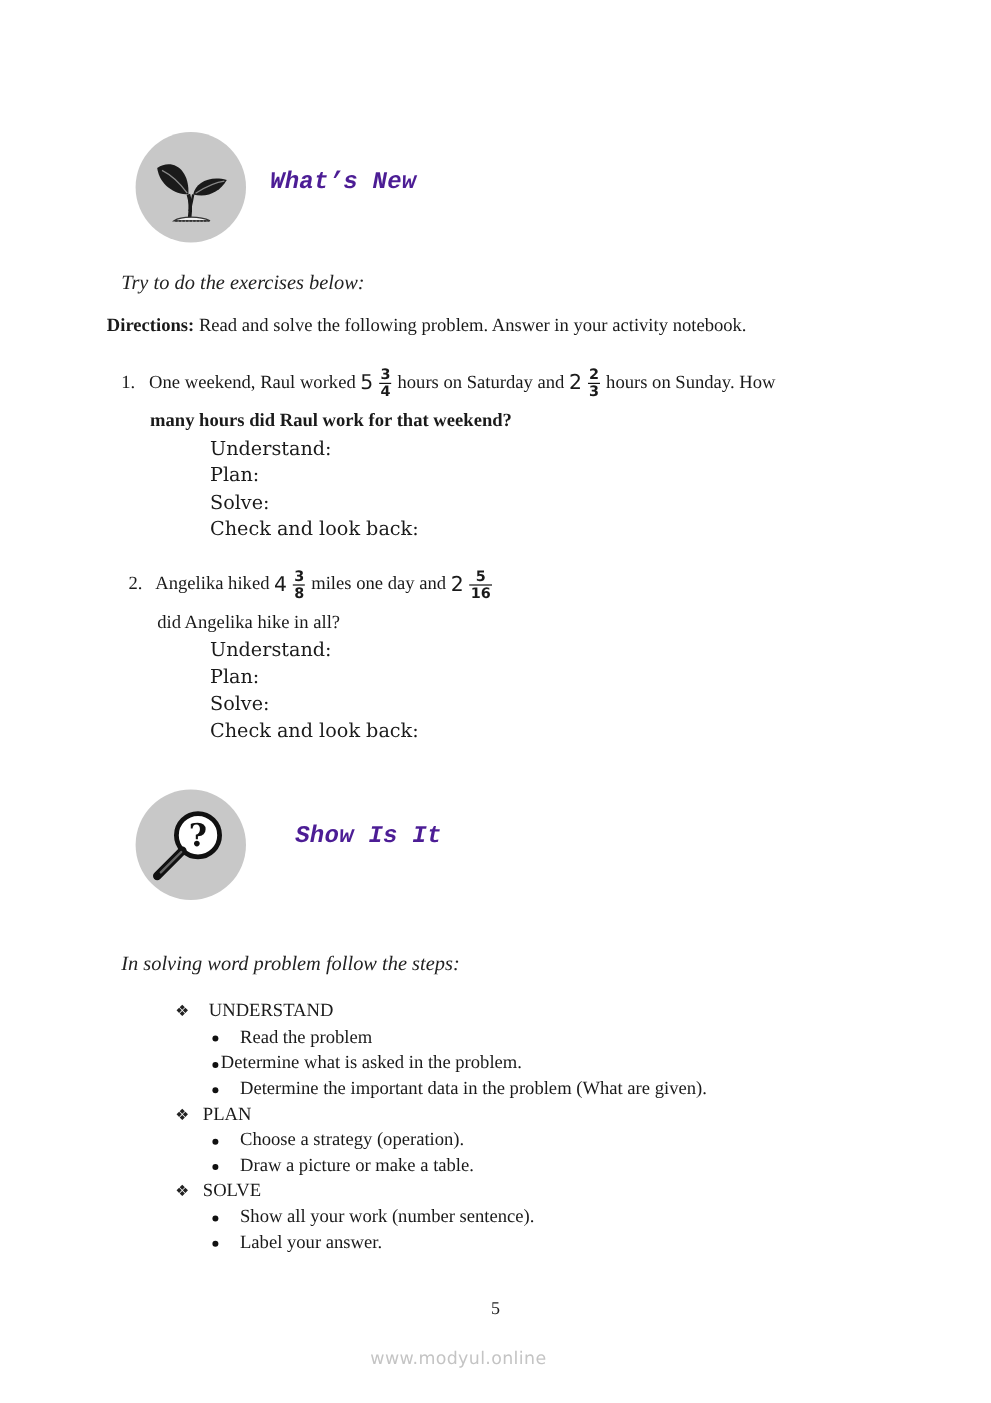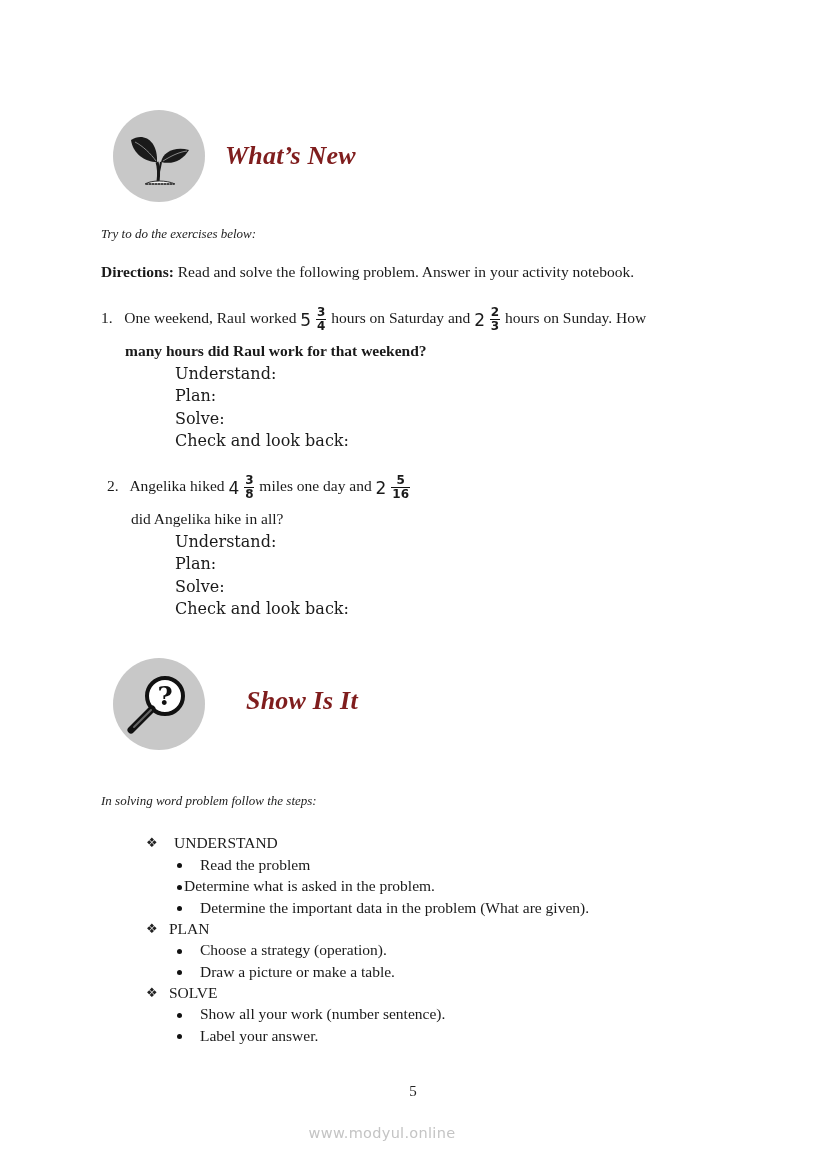--- a/index.html
+++ b/index.html
@@ -1,24 +1,24 @@
 <!DOCTYPE html>
 <html><head>
   <meta charset="utf-8">
   <style>
     html, body { margin: 0; padding: 0; background: #ffffff; }
     body { width: 826px; height: 1169px; position: relative; overflow: hidden;
            font-family: "DejaVu Serif", "Liberation Serif", serif; color: #1a1a1a; }
     .icon-circle { position: absolute; width: 92px; height: 92px; border-radius: 50%;
                    background: #c8c8c8; }
     .icon-circle svg { position: absolute; left: 0; top: 0; }
-    .section-title { position: absolute; font-family: Liberation Serif, serif; font-weight: bold;
-                     font-style: italic; font-size: 26px; color: #7f1d1d; letter-spacing: 0.2px; }
+    .section-title { position: absolute; font-family: Liberation Mono, monospace; font-weight: bold;
+                     font-style: italic; font-size: 20px; color: #4c1d95; letter-spacing: 0.2px; }
     .italic-line { position: absolute; font-family: "Liberation Serif", serif; font-style: italic;
-                   font-size: 13px; color: #222; }
+                   font-size: 17px; color: #222; }
     .body-line { position: absolute; font-family: "Liberation Serif", serif; font-size: 15.5px;
                  color: #1a1a1a; white-space: nowrap; }
     .step-line { position: absolute; font-family: "DejaVu Serif", serif; font-size: 16px;
                  color: #1a1a1a; white-space: nowrap; }
     .frac { display: inline-block; vertical-align: middle; text-align: center; margin: 0 1px;
             font-family: "DejaVu Sans", sans-serif; font-weight: bold; font-size: 12px; line-height: 13px; }
     .frac .num { display: block; border-bottom: 1.2px solid #111; padding: 0 1px; }
     .frac .den { display: block; padding: 0 1px; }
     .whole { font-family: "DejaVu Sans", sans-serif; font-size: 17px; vertical-align: middle; }
     .list-line { position: absolute; font-family: "Liberation Serif", serif; font-size: 15.5px;
@@ -42,21 +42,21 @@
     <path d="M44 52 C46 58, 46 64, 45 72" stroke="#1a1a1a" stroke-width="3" fill="none"></path>
     <path d="M48 52 C47 58, 46 62, 45 66" stroke="#1a1a1a" stroke-width="2" fill="none"></path>
     <path d="M32 74 C38 70, 54 70, 62 74 Z" fill="#f0f0f0" stroke="#333" stroke-width="1"></path>
     <line x1="33" y1="74" x2="61" y2="74" stroke="#333" stroke-width="1.5" stroke-dasharray="2,1"></line>
   </svg>
 </div>
 <div class="section-title" style="left:225px; top:141px;">What’s New</div>
 
 <div class="italic-line" style="left:101px; top:226px;">Try to do the exercises below:</div>
 
-<div class="body-line" style="left:101px; top:263px;"><b>Directions:</b><span> Read and solve the following problem. Answer in your activity notebook.</span></div>
+<div class="body-line" style="left:89px; top:263px;"><b>Directions:</b><span> Read and solve the following problem. Answer in your activity notebook.</span></div>
 
 <div class="body-line" style="left:101px; top:306px;">
   <span>1.</span>&nbsp;&nbsp;
   <span>One weekend, Raul worked </span><span class="whole">5</span>
   <span class="frac"><span class="num">3</span><span class="den">4</span></span><span> hours on Saturday and </span><span class="whole">2</span>
   <span class="frac"><span class="num">2</span><span class="den">3</span></span><span> hours on Sunday. How</span>
 </div>
 <div class="body-line" style="left:125px; top:342px;font-weight:bold;">many hours did Raul work for that weekend?</div>
 <div class="step-line" style="left:175px; top:364px;">Understand:</div>
 <div class="step-line" style="left:175px; top:386px;">Plan:</div>

